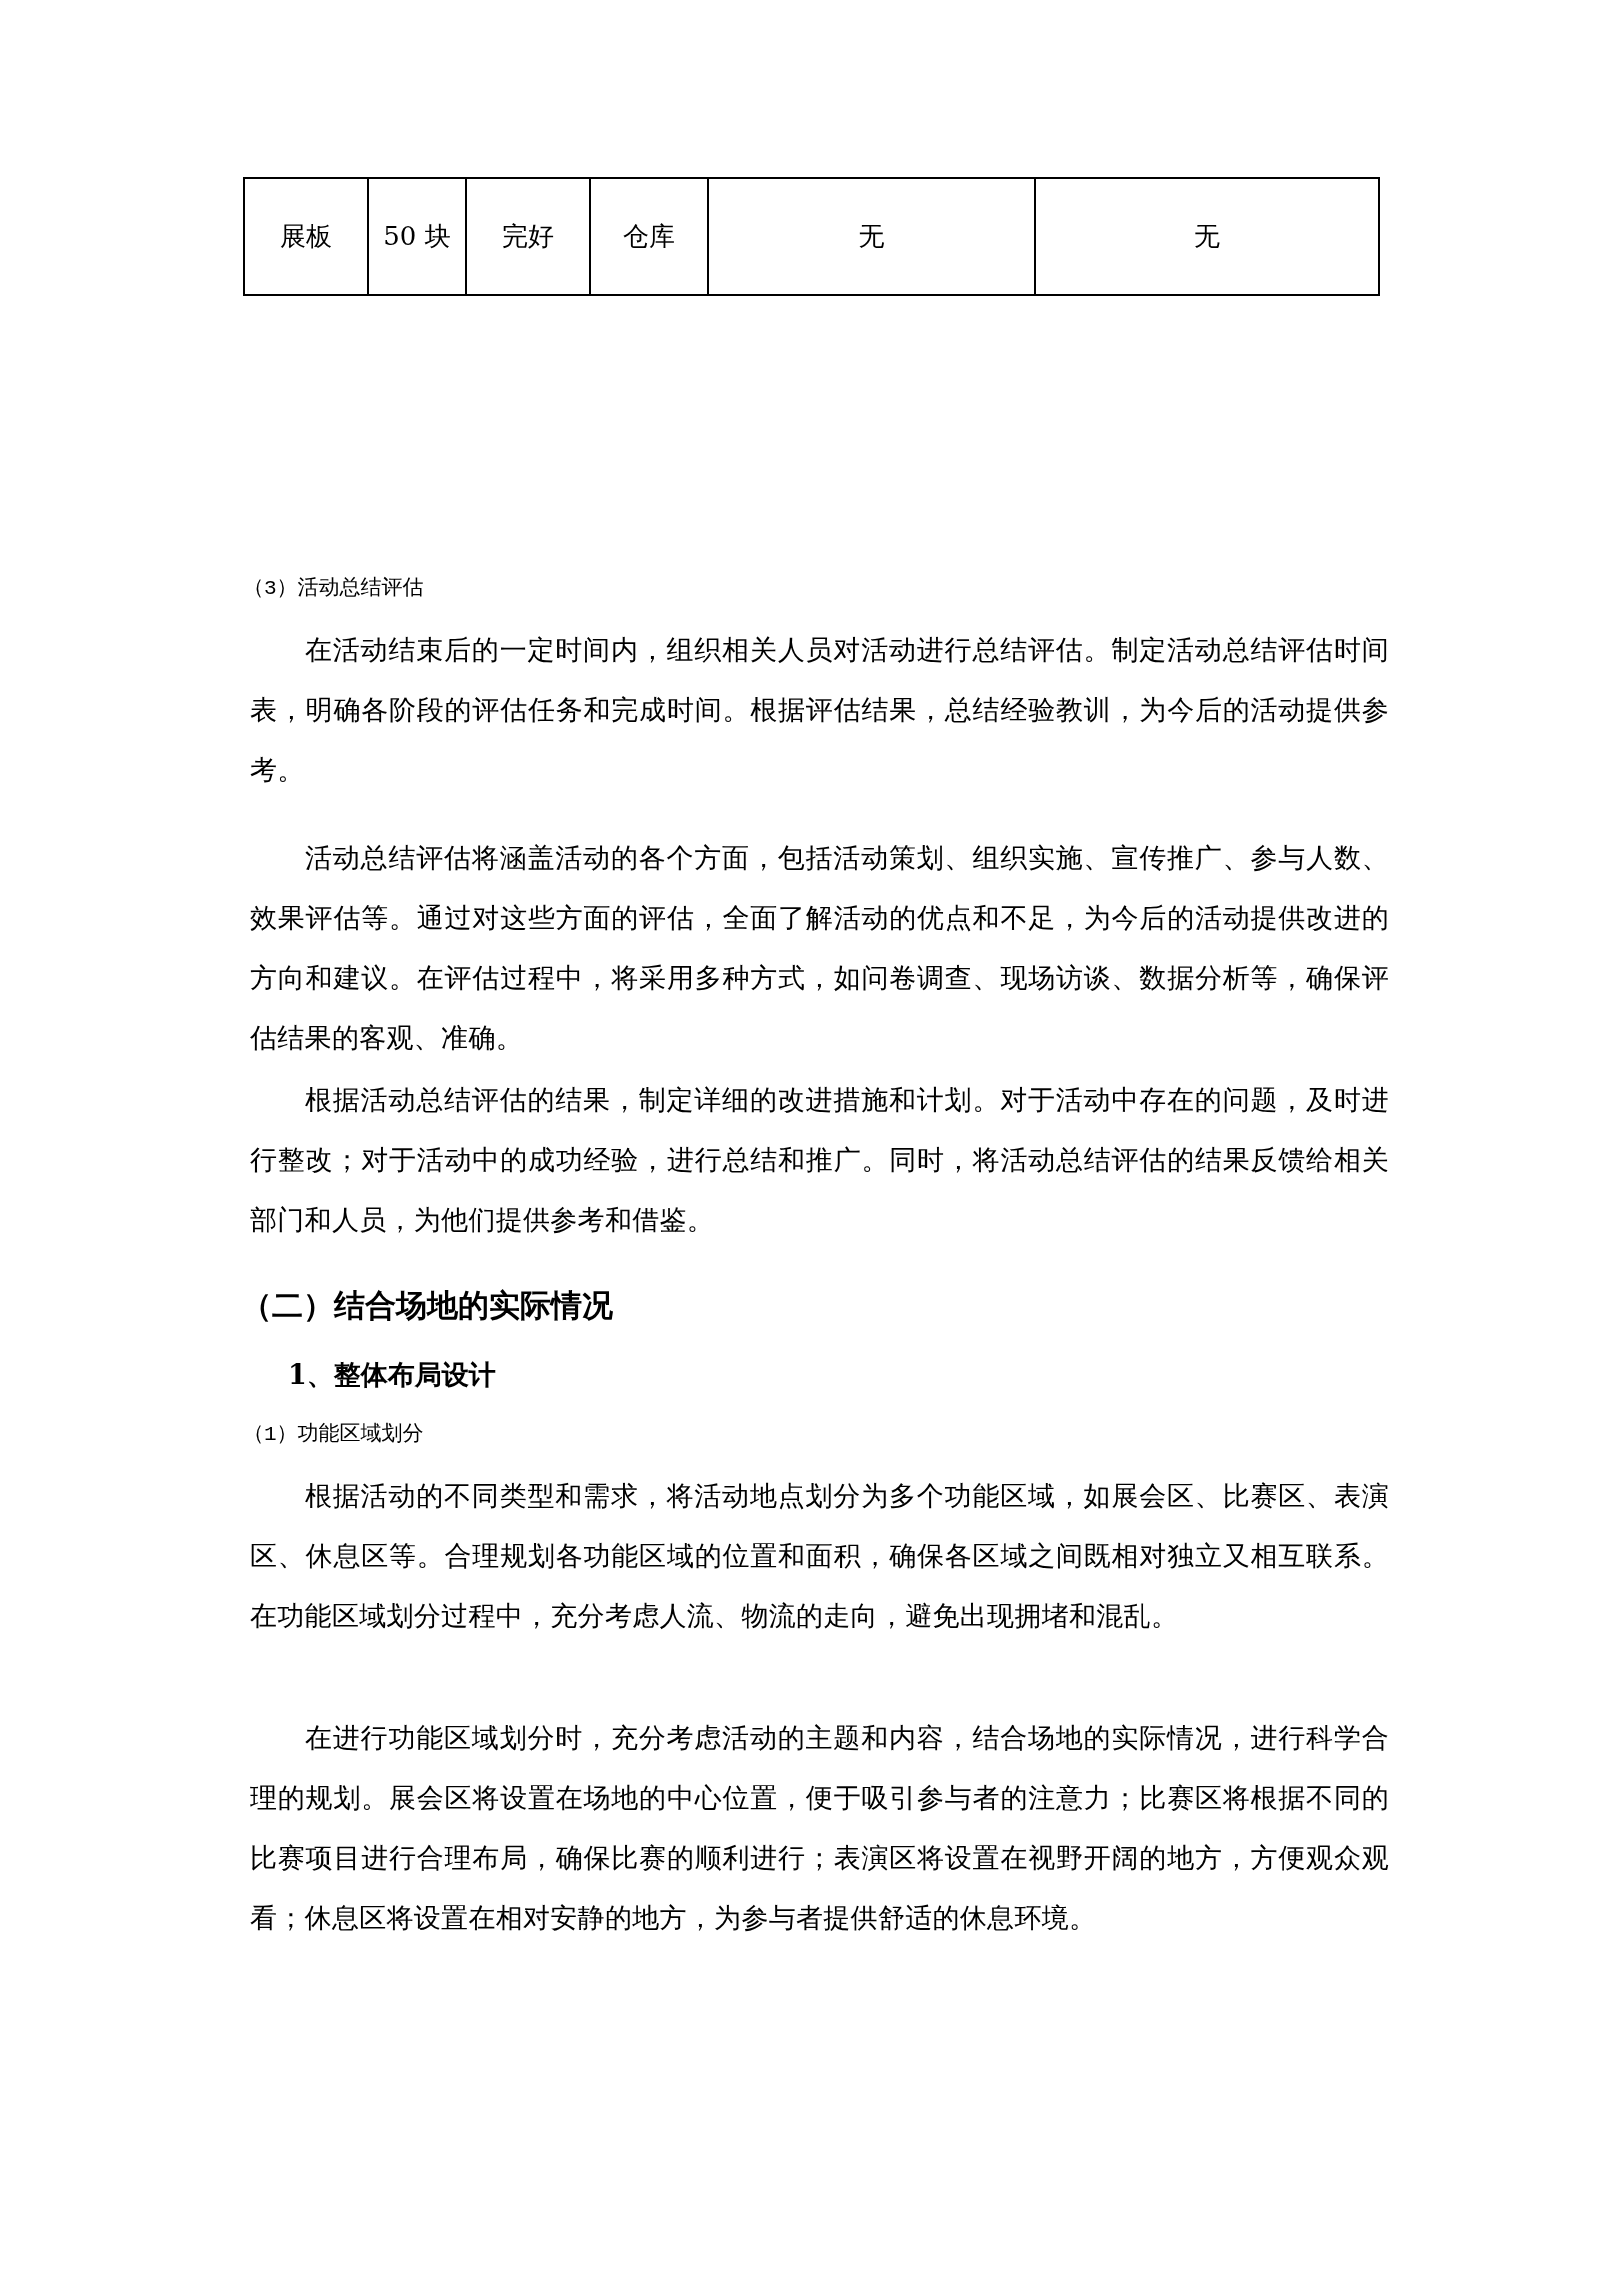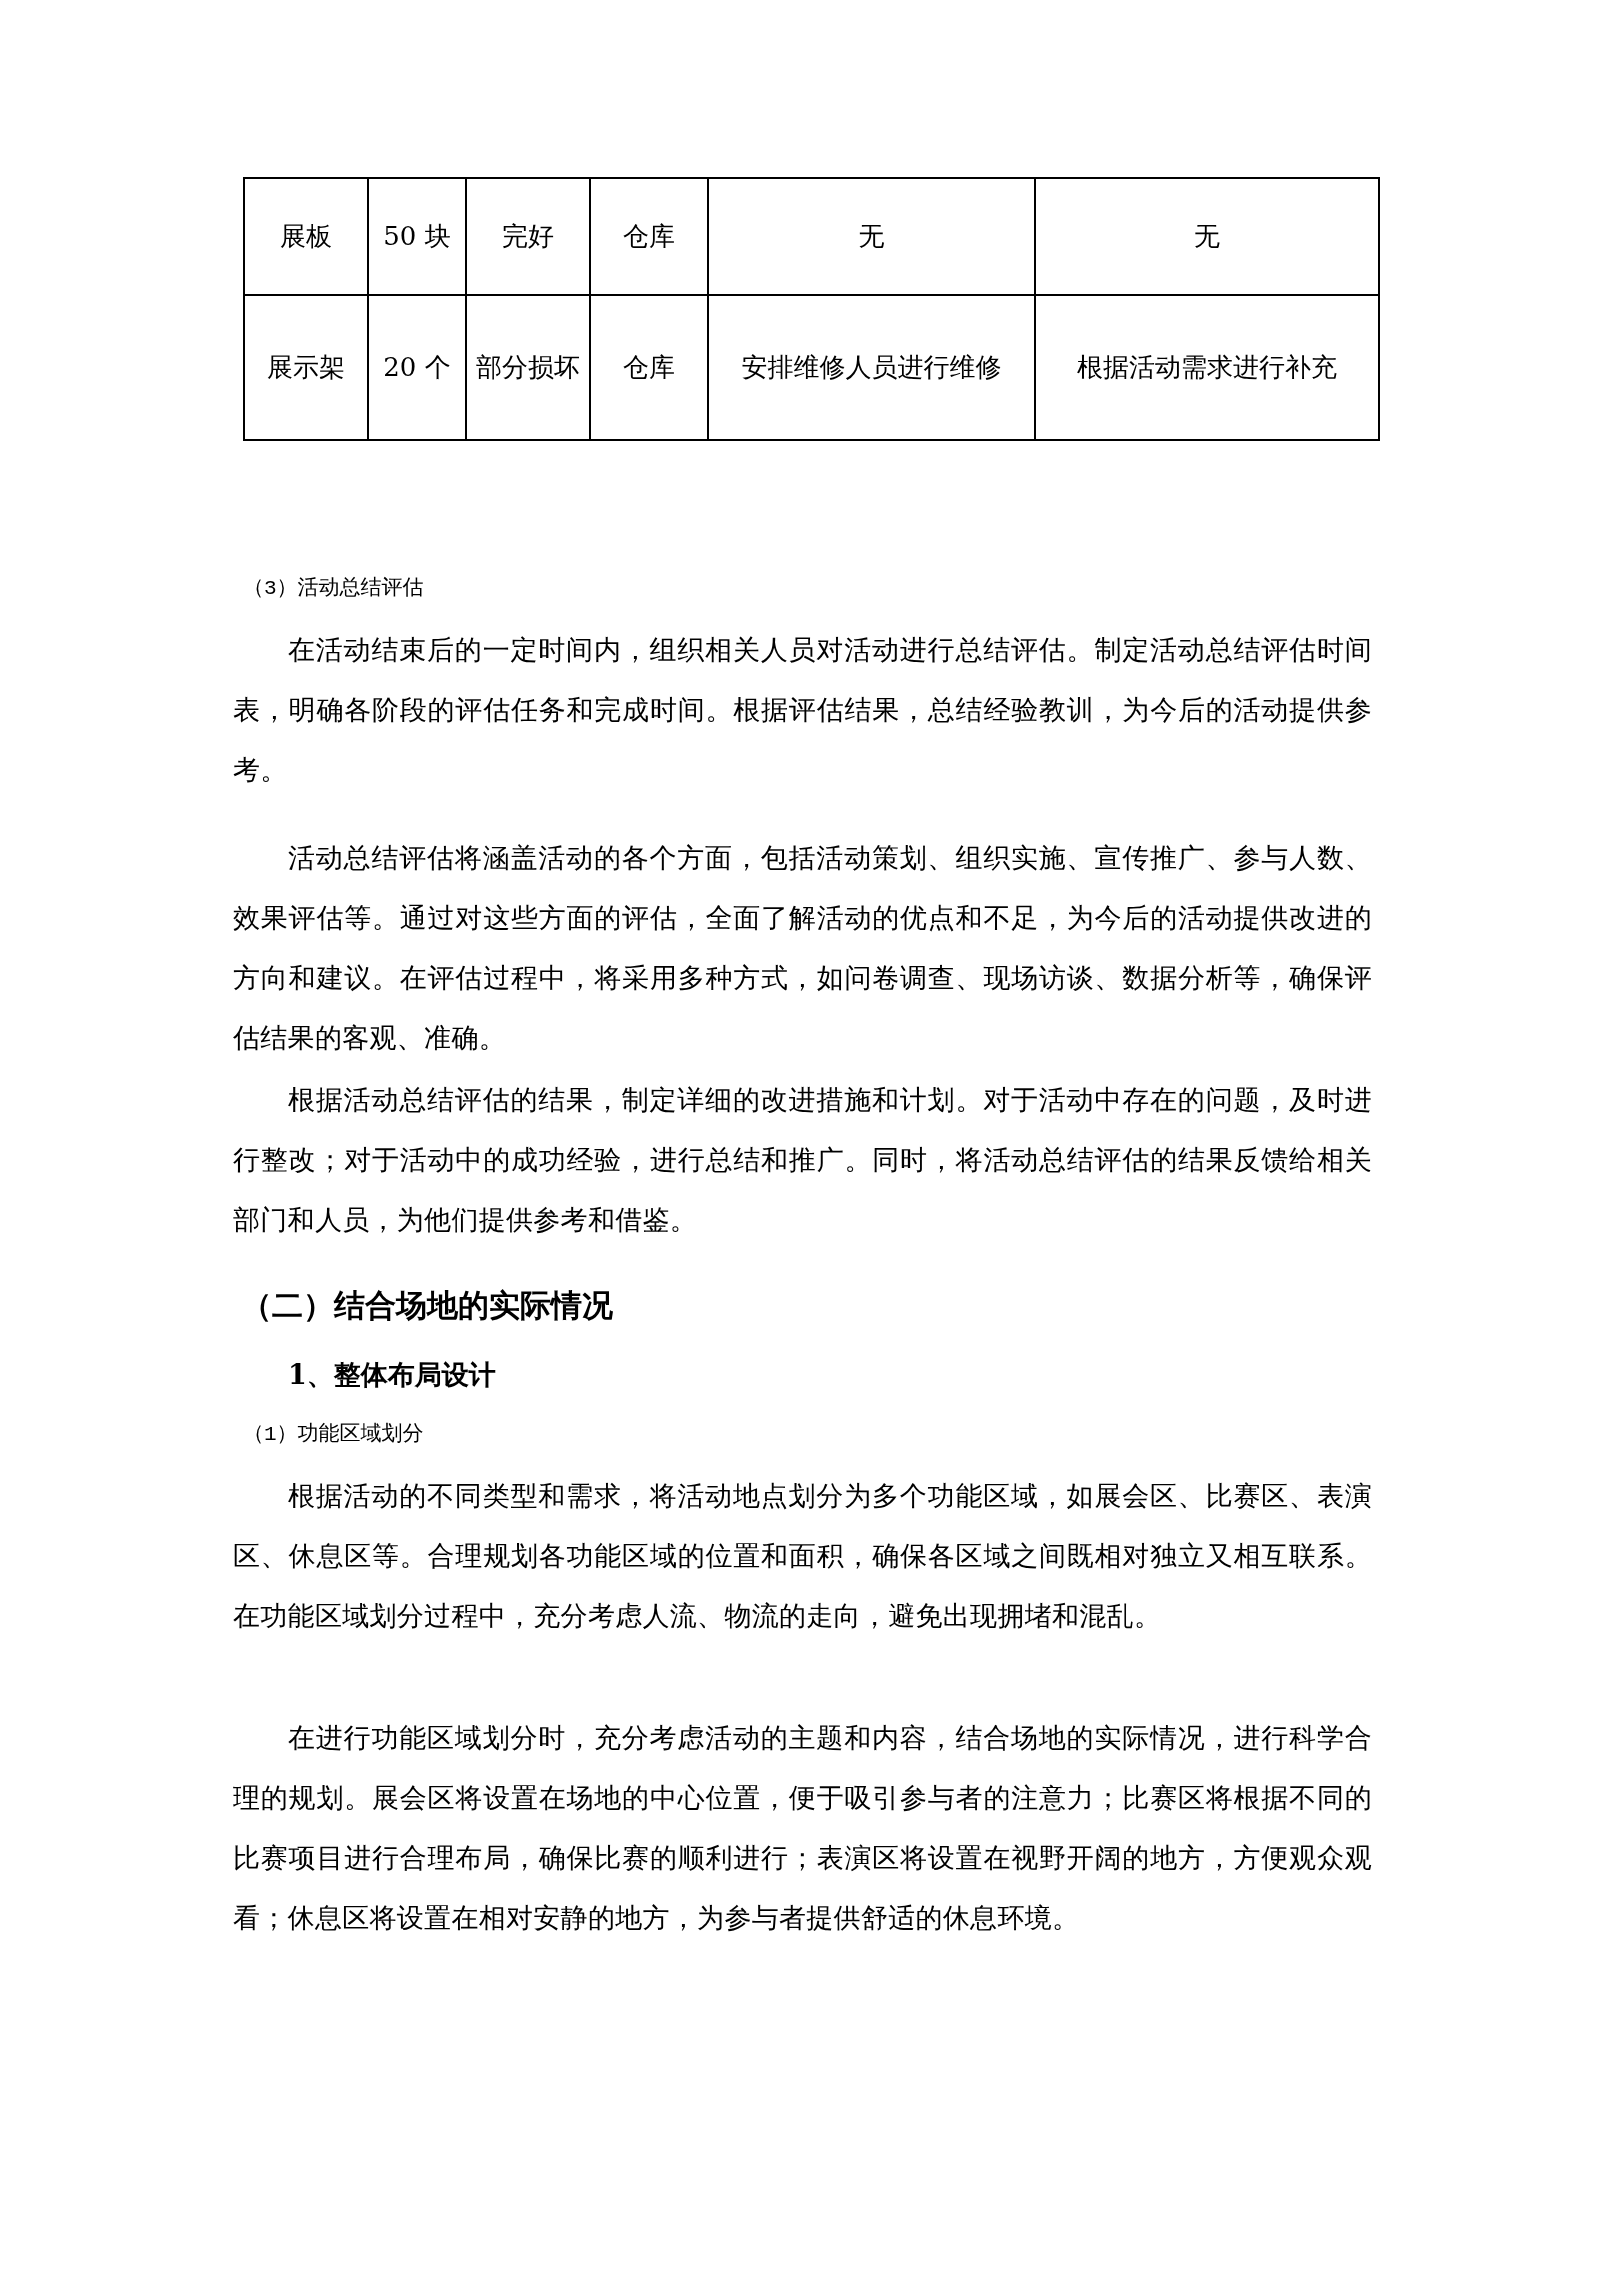--- a/index.html
+++ b/index.html
@@ -84,21 +84,21 @@
     font-family: "DejaVu Serif", "Liberation Serif", serif;
     margin-left: 45px;
   }
   .heading-lv3 {
     position: absolute;
     font-size: 21px;
     line-height: 60px;
     font-family: Liberation Mono, monospace;
   }
 
-  .w-body { left: 233px; width: 1139px; }
+  .w-body { left: 250px; width: 1139px; }
 </style>
 </head>
 <body>
 
 <div class="page">
 
   <div class="inventory-table-wrap">
     <table class="inventory-table">
       <colgroup>
         <col class="col-item">
@@ -109,28 +109,20 @@
           <col class="col-supp">
       </colgroup>
       <tbody>
         <tr class="row-h1">
           <td>展板</td>
           <td>50 块</td>
           <td>完好</td>
           <td>仓库</td>
           <td>无</td>
           <td>无</td>
-        </tr>
-        <tr class="row-h2">
-          <td>展示架</td>
-          <td>20 个</td>
-          <td>部分损坏</td>
-          <td>仓库</td>
-          <td>安排维修人员进行维修</td>
-          <td>根据活动需求进行补充</td>
         </tr>
       </tbody>
     </table>
   </div>
 
   <div class="heading-lv3" style="left:243px; top:559px;">（3）活动总结评估</div>
 
   <div class="para indent w-body" style="top:620px;">在活动结束后的一定时间内，组织相关人员对活动进行总结评估。制定活动总结评估时间表，明确各阶段的评估任务和完成时间。根据评估结果，总结经验教训，为今后的活动提供参考。</div>
 
   <div class="para indent w-body" style="top:1070px;">根据活动总结评估的结果，制定详细的改进措施和计划。对于活动中存在的问题，及时进行整改；对于活动中的成功经验，进行总结和推广。同时，将活动总结评估的结果反馈给相关部门和人员，为他们提供参考和借鉴。</div>

